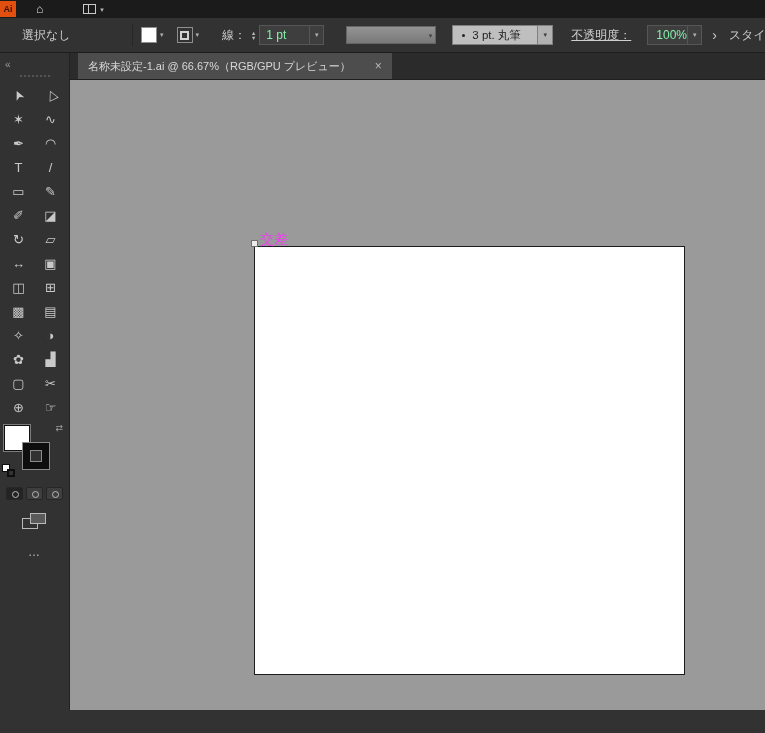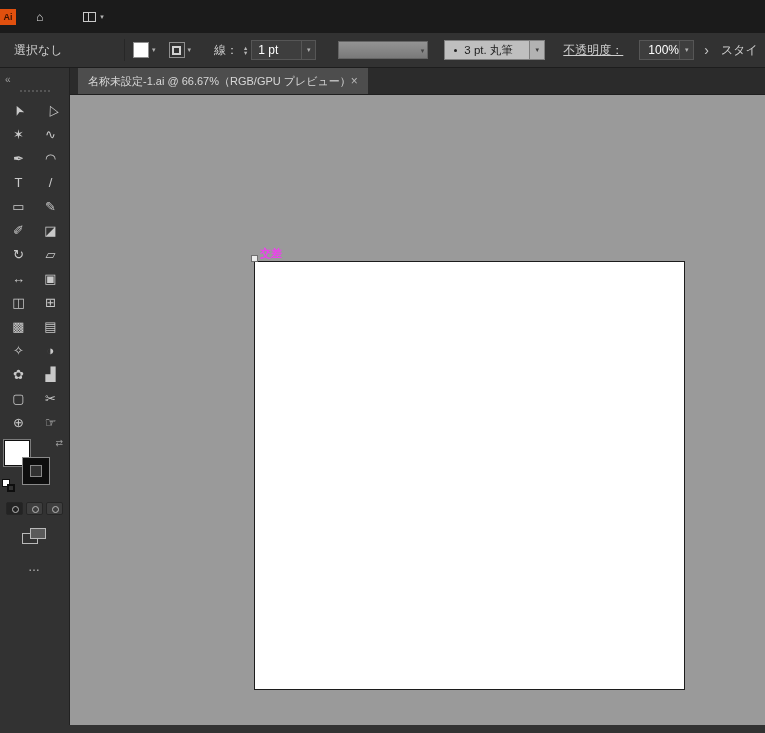--- a/index.html
+++ b/index.html
@@ -1,47 +1,47 @@
 <!DOCTYPE html>
 <html><head>
 <meta charset="utf-8">
 <style>
   * { box-sizing: border-box; margin: 0; padding: 0; }
   body { font-family: "Liberation Sans", "DejaVu Sans", sans-serif; background:#9a9a9a; }
   #app { width:765px; height:733px; position:relative; overflow:hidden; background:#323232; }
 
   
-  .topbar { height:33px; background:#1b1b1b; display:flex; align-items:center; }
+  .topbar { height:18px; background:#1b1b1b; display:flex; align-items:center; }
   .logo { width:16px; height:16px; background:#e1500e; color:#3c1200; font-weight:bold;
           font-size:9px; display:flex; align-items:center; justify-content:center; }
   .home { color:#dedede; font-size:12px; margin-left:20px; line-height:1; }
   .arrange { margin-left:40px; display:flex; align-items:center; gap:4px; }
   .panes { width:13px; height:10px; border:1px solid #c9c9c9; position:relative; }
   .panes::after { content:""; position:absolute; left:4px; top:0; bottom:0; width:1px; background:#c9c9c9; }
   .tiny-chev { color:#b4b4b4; font-size:7px; line-height:1; }
 
   
   .menubar { height:24px; background:#323232; display:flex; align-items:center;
              padding-left:5px; color:#d6d6d6; font-size:12.5px; border-bottom:1px solid #2a2a2a; }
   .menu-item { padding:0 9px; white-space:nowrap; }
 
   
   .controlbar { height:35px; background:#323232; border-bottom:1px solid #1d1d1d;
-                display:flex; align-items:center; font-size:12px; color:#cfcfcf; }
+                display:flex; align-items:center; font-size:12px; color:#cfcfcf;padding-left:8px; }
   .cb-status { margin-left:14px; width:110px; }
   .vdiv { width:1px; height:22px; background:#272727; margin-right:8px; }
   .swatch-fill { width:16px; height:16px; background:#ffffff; border:1px solid #8e8e8e; }
   .swatch-stroke { width:16px; height:16px; border:1px solid #8e8e8e; background:#323232;
                    display:flex; align-items:center; justify-content:center; margin-left:10px; }
   .swatch-stroke i { display:block; width:9px; height:9px; border:2px solid #d2d2d2; }
   .chev-s { font-size:7px; color:#b0b0b0; margin:0 3px 0 3px; }
   .cb-label { margin-left:20px; white-space:nowrap; }
   .stepper { display:flex; flex-direction:column; margin-left:6px; color:#b5b5b5;
              font-size:6.5px; line-height:5.5px; text-align:center; }
-  .field { height:20px; background:#3e3e3e; border:1px solid #565656; display:flex; align-items:center; color:#ffffff; }
+  .field { height:20px; background:#3e3e3e; border:1px solid #565656; display:flex; align-items:center; color:#86efac; }
   .field.width { width:50px; margin-left:4px; padding-left:6px; border-right:none; }
   .field-chev { width:15px; height:20px; background:#3e3e3e; border:1px solid #565656;
                 display:flex; align-items:center; justify-content:center; font-size:7px; color:#b0b0b0; }
   .profile { width:90px; height:18px; margin-left:22px; background:linear-gradient(#bdbdbd,#989898);
              border:1px solid #7a7a7a; opacity:.7; display:flex; align-items:center; justify-content:flex-end; padding-right:3px; }
   .profile .tiny-chev { color:#4d4d4d; }
   .brush { width:86px; height:20px; margin-left:16px; background:#bfbfbf; border:1px solid #7f7f7f;
            color:#1f1f1f; display:flex; align-items:center; gap:7px; padding-left:9px; font-size:11.5px; }
   .brush-dot { width:3px; height:3px; border-radius:50%; background:#222222; }
   .brush-chev { width:15px; height:20px; background:#b2b2b2; border:1px solid #7f7f7f; border-left:none;
@@ -84,27 +84,27 @@
   .sm-r1 { position:absolute; left:0; top:5px; width:16px; height:11px; border:1px solid #b9b9b9; background:#323232; }
   .sm-r2 { position:absolute; left:8px; top:0; width:16px; height:11px; border:1px solid #b9b9b9; background:#5a5a5a; }
 
   .overflow { text-align:center; color:#bdbdbd; margin-top:15px; font-size:12px; letter-spacing:1px; }
 
   
   .docarea { flex:1; display:flex; flex-direction:column; }
   .tabstrip { height:27px; background:#2b2b2b; display:flex; align-items:stretch;
               padding-left:8px; border-bottom:1px solid #1f1f1f; }
   .tab { background:#4d4d4d; color:#d8d8d8; font-size:11px; display:flex; align-items:center;
-         padding:0 10px; gap:0; white-space:nowrap; }
+         padding:0 10px; gap:24px; white-space:nowrap; }
   .tab-close { color:#b8b8b8; font-size:12px; }
 
   .canvas { flex:1; position:relative; background:#9a9a9a; overflow:hidden; }
   .artboard { position:absolute; left:184px; top:166px; width:431px; height:429px;
               background:#ffffff; border:1px solid #1c1c1c; }
-  .guide-label { position:absolute; left:190px; top:151px; font-size:11px; font-weight:bold; }
+  .guide-label { position:absolute; left:190px; top:151px; font-size:14px; font-weight:normal; }
   .anchor { position:absolute; left:181px; top:160px; width:7px; height:7px;
             background:#ececec; border:1px solid #6f6f6f; }
 </style>
 </head>
 <body>
 
 <div id="app">
 
   <div class="topbar">
     <div class="logo" style="background: rgb(225, 80, 14);">Ai</div>

